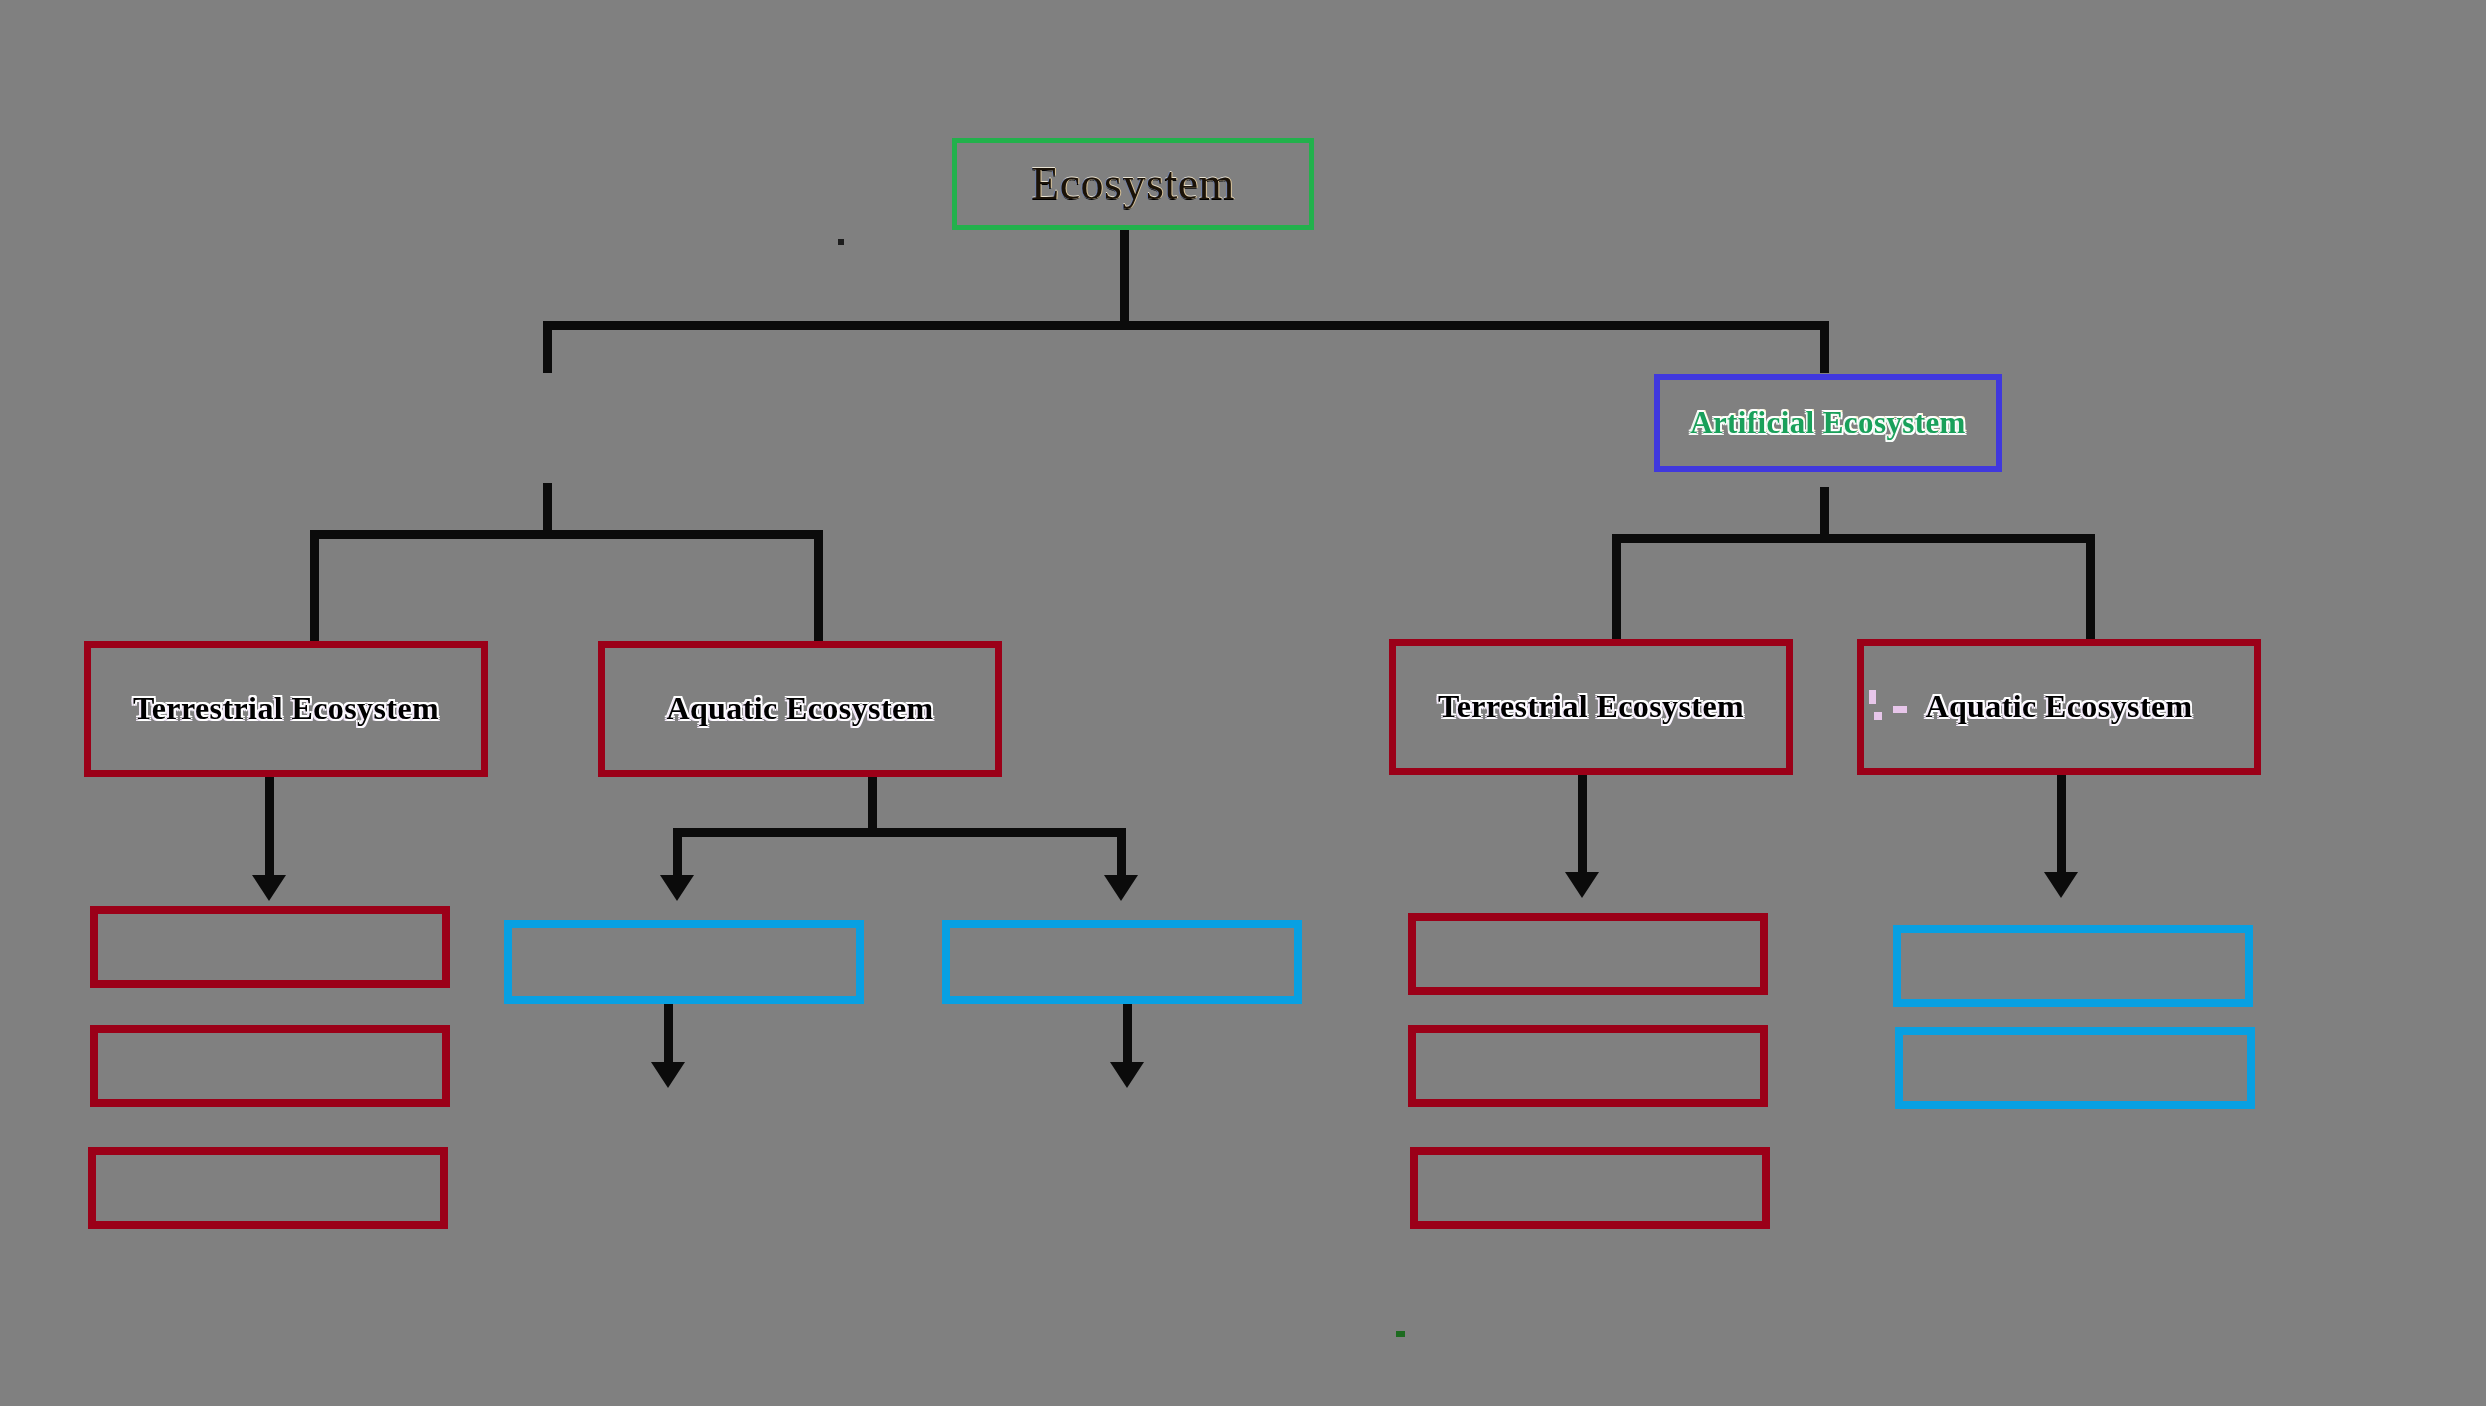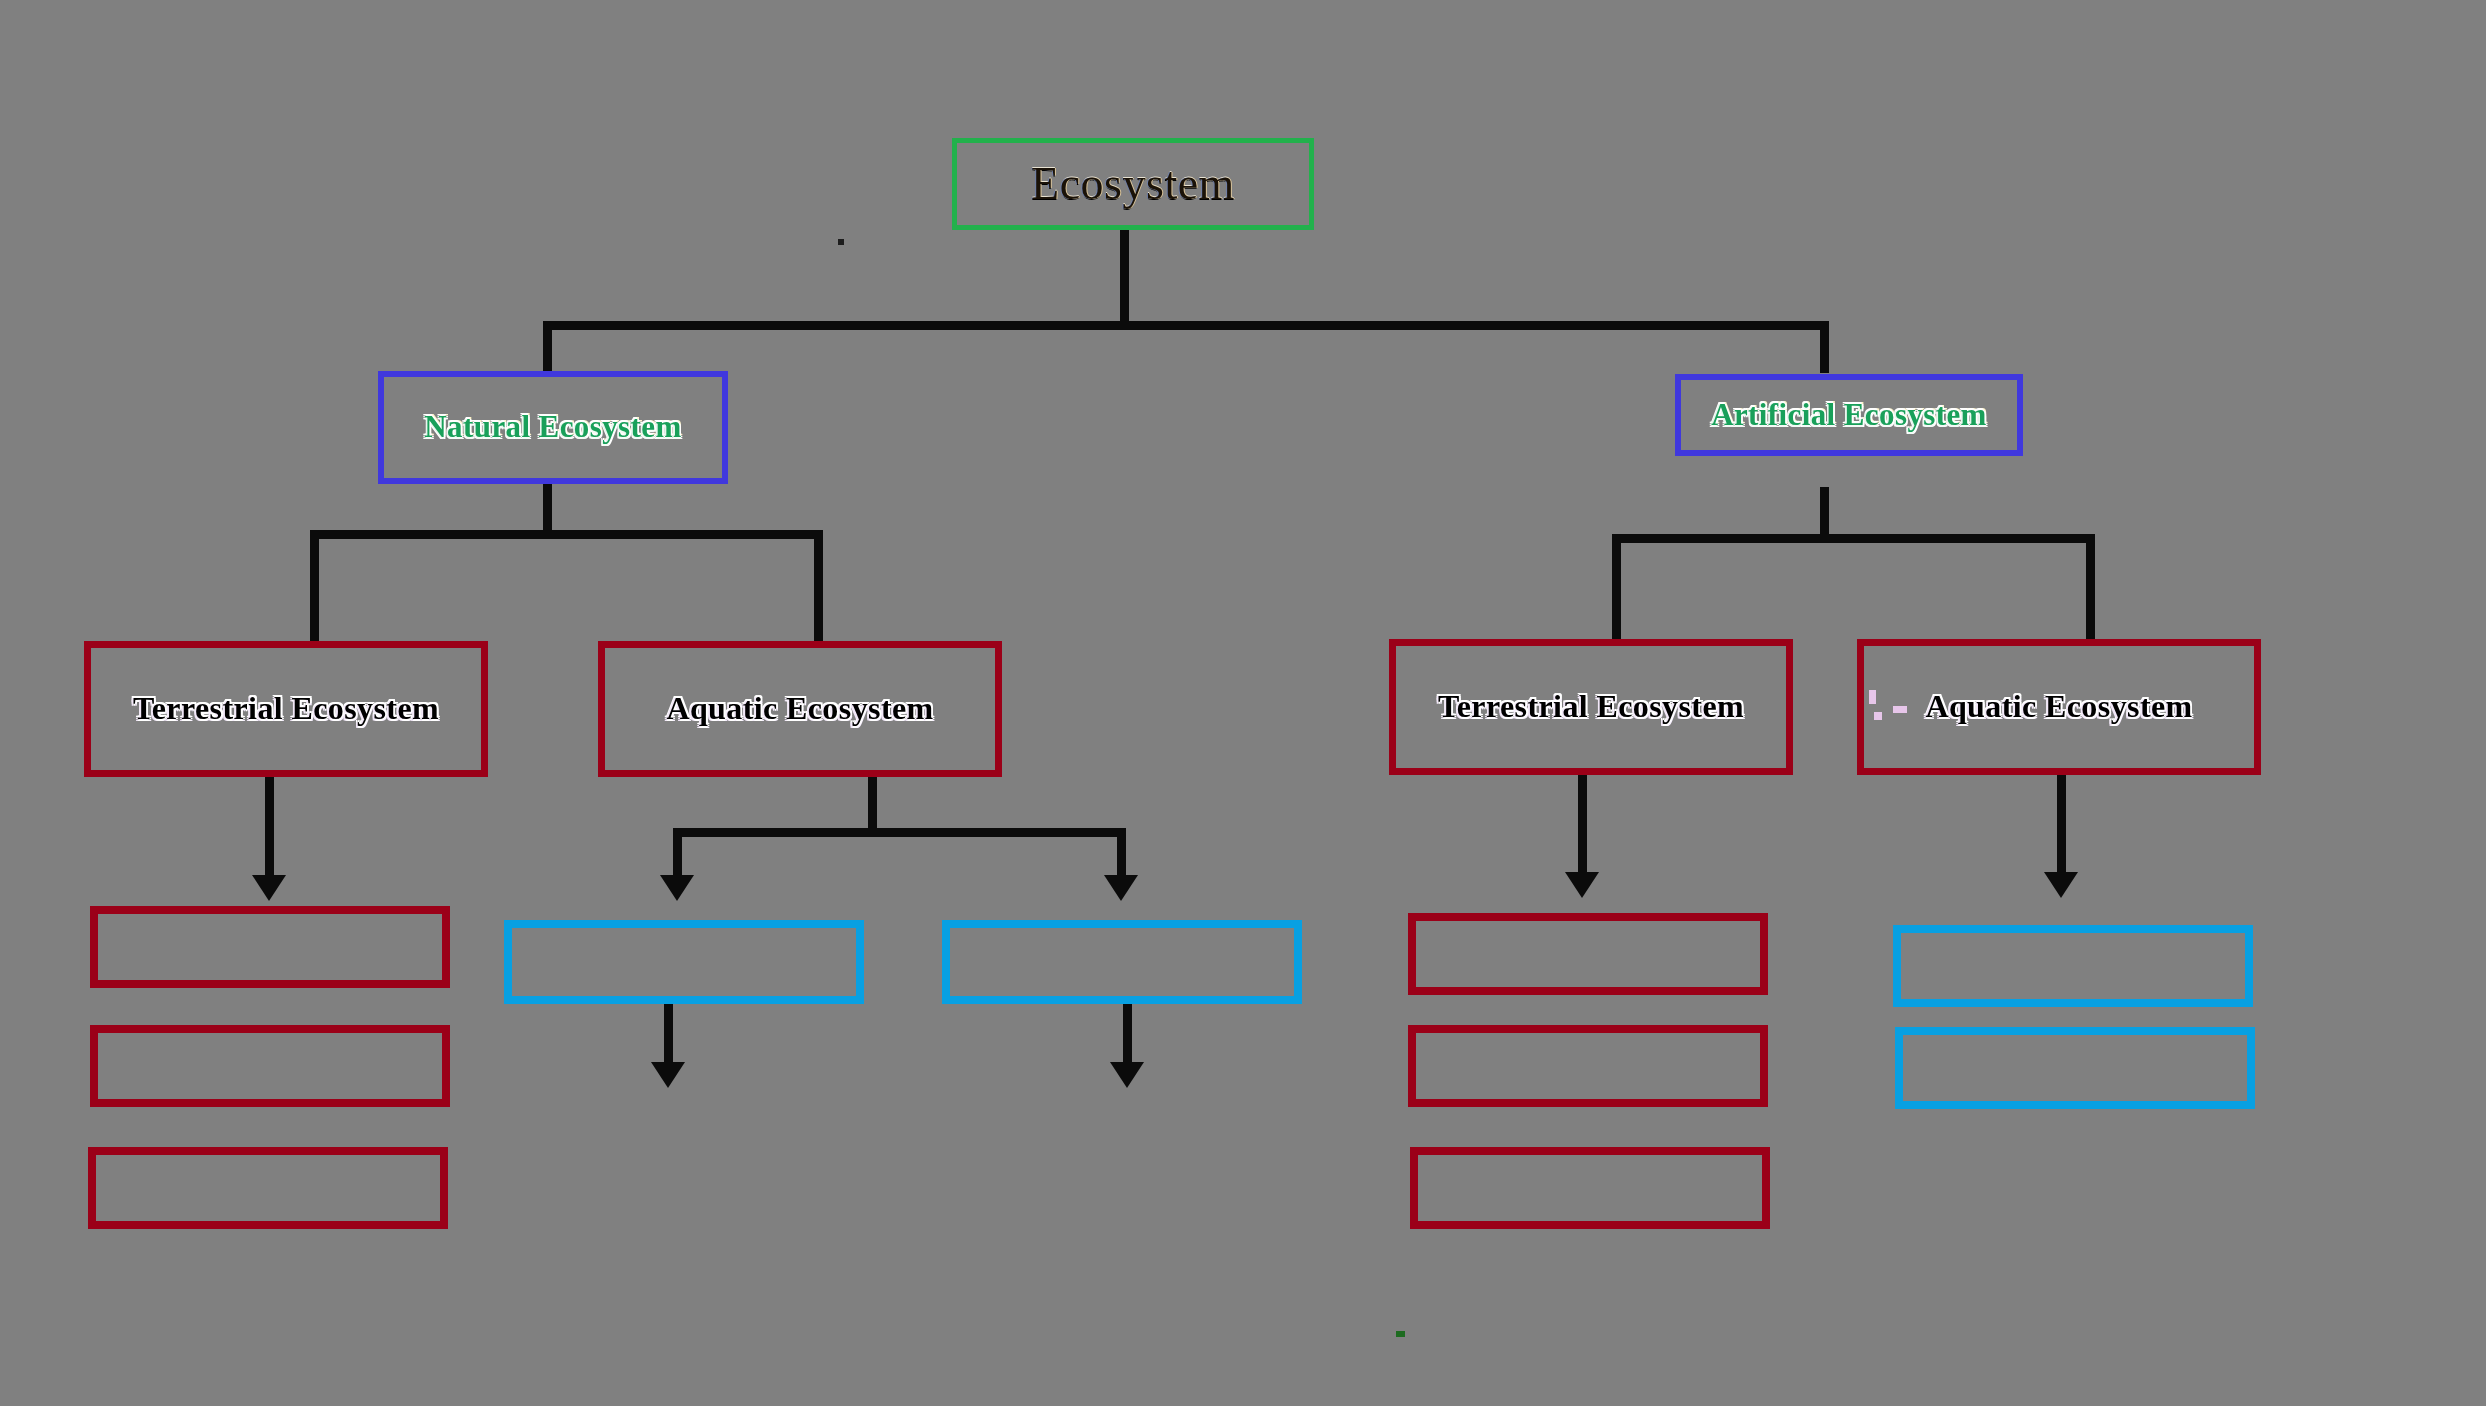--- a/index.html
+++ b/index.html
@@ -141,23 +141,22 @@
   <div class="seg seg-v" style="left:2057px; top:772px; height:108px;"></div>
   <div class="arrowhead" style="left:2044px; top:872px;"></div>
 
   <div class="seg seg-v" style="left:664px; top:1004px; height:70px;"></div>
   <div class="arrowhead" style="left:651px; top:1062px;"></div>
   <div class="seg seg-v" style="left:1123px; top:1004px; height:70px;"></div>
   <div class="arrowhead" style="left:1110px; top:1062px;"></div>
 
   <div class="node node-root" style="left:952px; top:138px; width:362px; height:92px;">Ecosystem</div>
 
-  <div class="node node-l2" style="left:378px; top:371px; width:350px; height:113px;">Natural Ecosystem</div>
 
-  <div class="node node-l2" style="left:1654px; top:374px; width:348px; height:82px;margin-left:21px;">Artificial Ecosystem</div>
+  <div class="node node-l2" style="left:1654px; top:374px; width:348px; height:98px;">Artificial Ecosystem</div>
 
   <div class="node node-l3" style="left:84px; top:641px; width:404px; height:136px;">Terrestrial Ecosystem</div>
 
   <div class="node node-l3" style="left:598px; top:641px; width:404px; height:136px;">Aquatic  Ecosystem</div>
 
   <div class="node node-l3" style="left:1389px; top:639px; width:404px; height:136px;">Terrestrial Ecosystem</div>
 
   <div class="node node-l3" style="left:1857px; top:639px; width:404px; height:136px;">Aquatic Ecosystem</div>
 
   <div class="node node-leaf-red" style="left:90px; top:906px; width:360px; height:82px;"></div>

